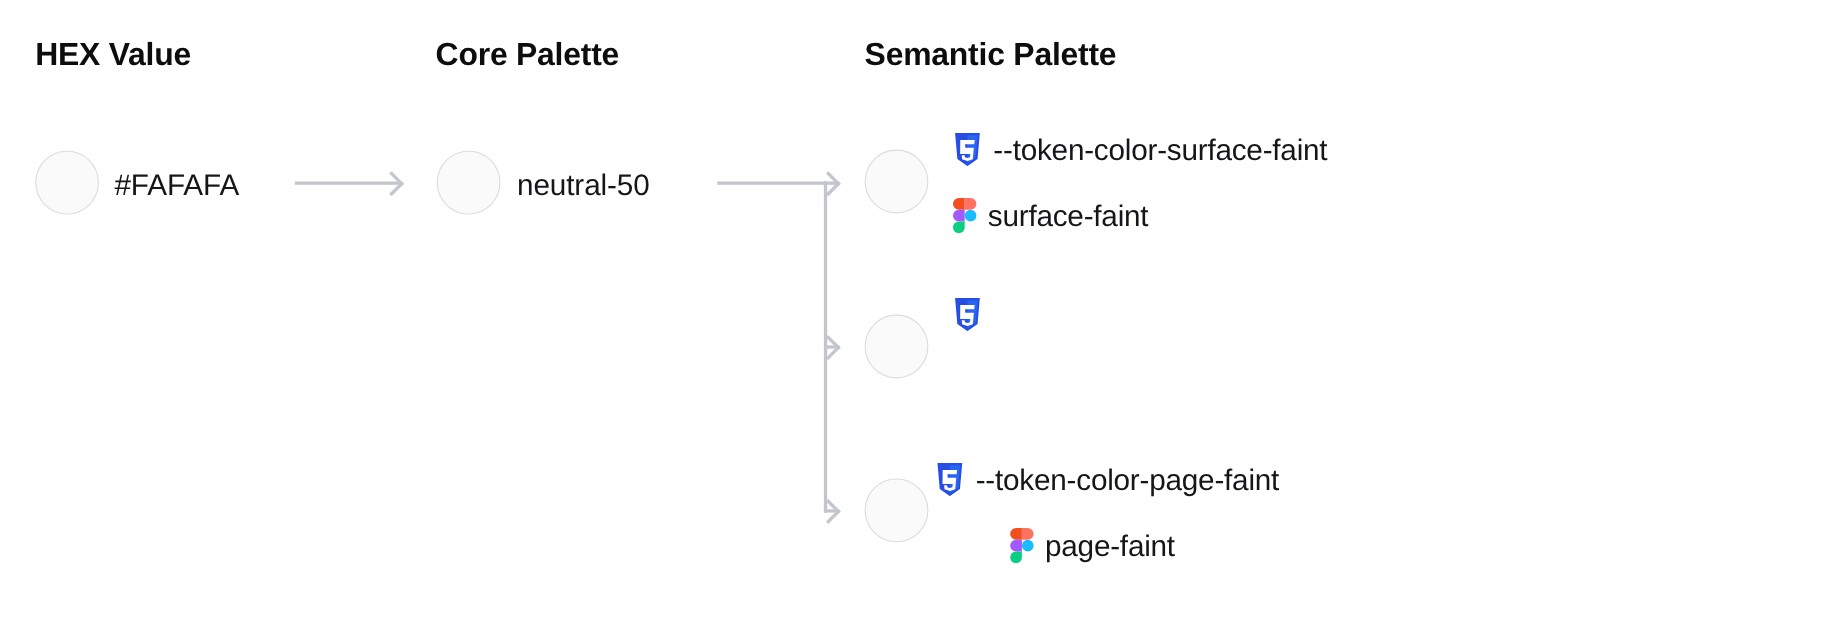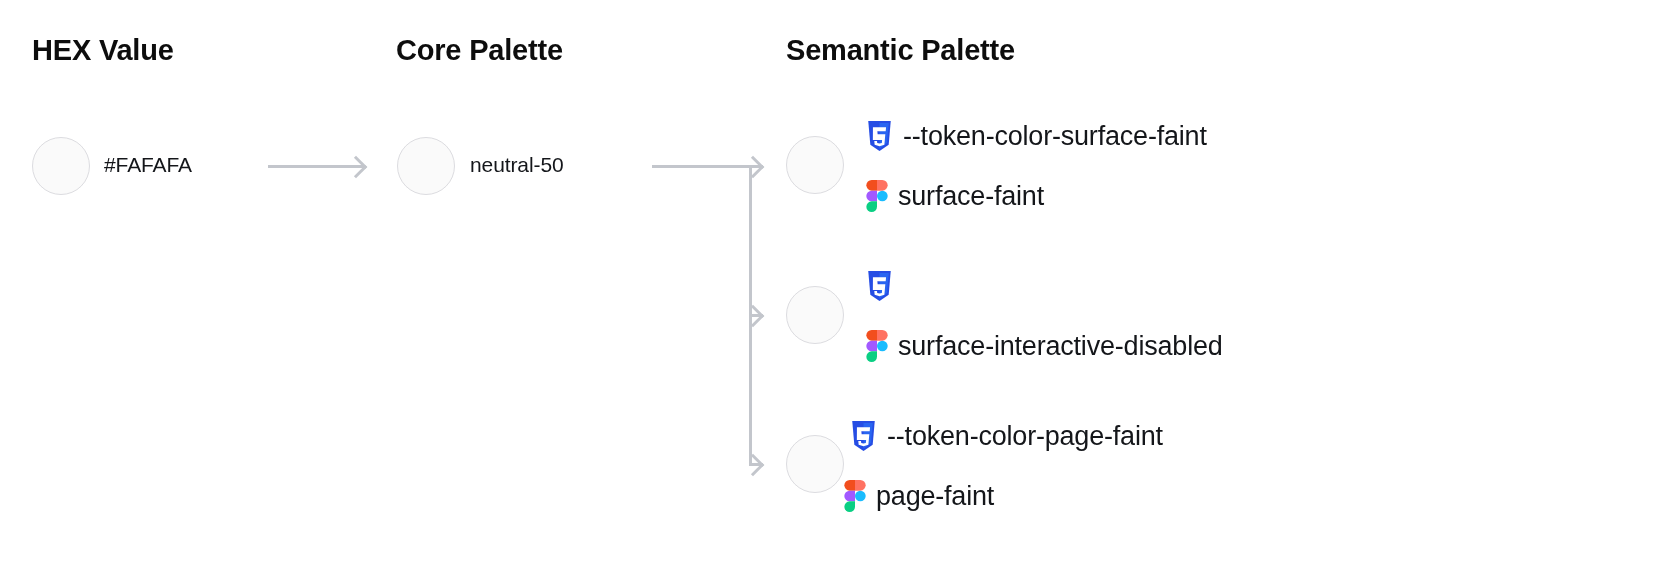--- a/index.html
+++ b/index.html
@@ -39,21 +39,21 @@
   .swatch {
     position: absolute;
     border-radius: 50%;
     background: #FAFAFA;
     border: 1.6px solid #dcdce0;
   }
 
   
   .value-label {
     position: absolute;
-    font-size: 21px;
+    font-size: 27px;
     font-weight: 400;
     color: #14161a;
     white-space: nowrap;
     letter-spacing: -0.1px;
   }
 
   
   .token-line {
     position: absolute;
     display: flex;
@@ -149,47 +149,35 @@
   <div class="token-line" style="left:866px; top:271px;">
     <span class="icon icon-css">
       <svg viewBox="0 0 28 32" width="27" height="30" xmlns="http://www.w3.org/2000/svg">
         <path d="M2 0h24l-2.2 25.2L14 32 4.2 25.2z" fill="#264de4"></path>
         <path d="M14 2.2h9.9l-1.8 21.1L14 29.6z" fill="#2965f1"></path>
         <path d="M7 6.6h14l-.4 4.3H11.7l.3 3.3h8.2l-1 11.2-5.2 1.6-5.2-1.6-.35-4h2.9l.2 2 2.45.7 2.5-.7.3-3.2H6.9z" fill="#ffffff"></path>
       </svg>
     </span>
   </div>
 
-  <div class="token-line" style="left:866px; top:330px;">
-    <span class="icon icon-figma">
-      <svg viewBox="0 0 24 36" width="22" height="32" xmlns="http://www.w3.org/2000/svg">
-        <path d="M6 0h6v12H6A6 6 0 0 1 6 0z" fill="#f24e1e"></path>
-        <path d="M12 0h6a6 6 0 0 1 0 12h-6z" fill="#ff7262"></path>
-        <path d="M6 12h6v12H6a6 6 0 0 1 0-12z" fill="#a259ff"></path>
-        <circle cx="18" cy="18" r="6" fill="#1abcfe"></circle>
-        <path d="M6 24h6v6a6 6 0 1 1-6-6z" fill="#0acf83"></path>
-      </svg>
-    </span>
-    <span class="token-text">surface-interactive-disabled</span>
-  </div>
 
   <div class="swatch" style="left: 786px; top: 435px; width: 58px; height: 58px; background: rgb(250, 250, 250);"></div>
 
   <div class="token-line" style="left:850px; top:421px;">
     <span class="icon icon-css">
       <svg viewBox="0 0 28 32" width="27" height="30" xmlns="http://www.w3.org/2000/svg">
         <path d="M2 0h24l-2.2 25.2L14 32 4.2 25.2z" fill="#264de4"></path>
         <path d="M14 2.2h9.9l-1.8 21.1L14 29.6z" fill="#2965f1"></path>
         <path d="M7 6.6h14l-.4 4.3H11.7l.3 3.3h8.2l-1 11.2-5.2 1.6-5.2-1.6-.35-4h2.9l.2 2 2.45.7 2.5-.7.3-3.2H6.9z" fill="#ffffff"></path>
       </svg>
     </span>
     <span class="token-text">--token-color-page-faint</span>
   </div>
 
-  <div class="token-line" style="left:844px; top:480px;">
+  <div class="token-line" style="left:918px; top:480px;">
     <span class="icon icon-figma">
       <svg viewBox="0 0 24 36" width="22" height="32" xmlns="http://www.w3.org/2000/svg">
         <path d="M6 0h6v12H6A6 6 0 0 1 6 0z" fill="#f24e1e"></path>
         <path d="M12 0h6a6 6 0 0 1 0 12h-6z" fill="#ff7262"></path>
         <path d="M6 12h6v12H6a6 6 0 0 1 0-12z" fill="#a259ff"></path>
         <circle cx="18" cy="18" r="6" fill="#1abcfe"></circle>
         <path d="M6 24h6v6a6 6 0 1 1-6-6z" fill="#0acf83"></path>
       </svg>
     </span>
     <span class="token-text">page-faint</span>

